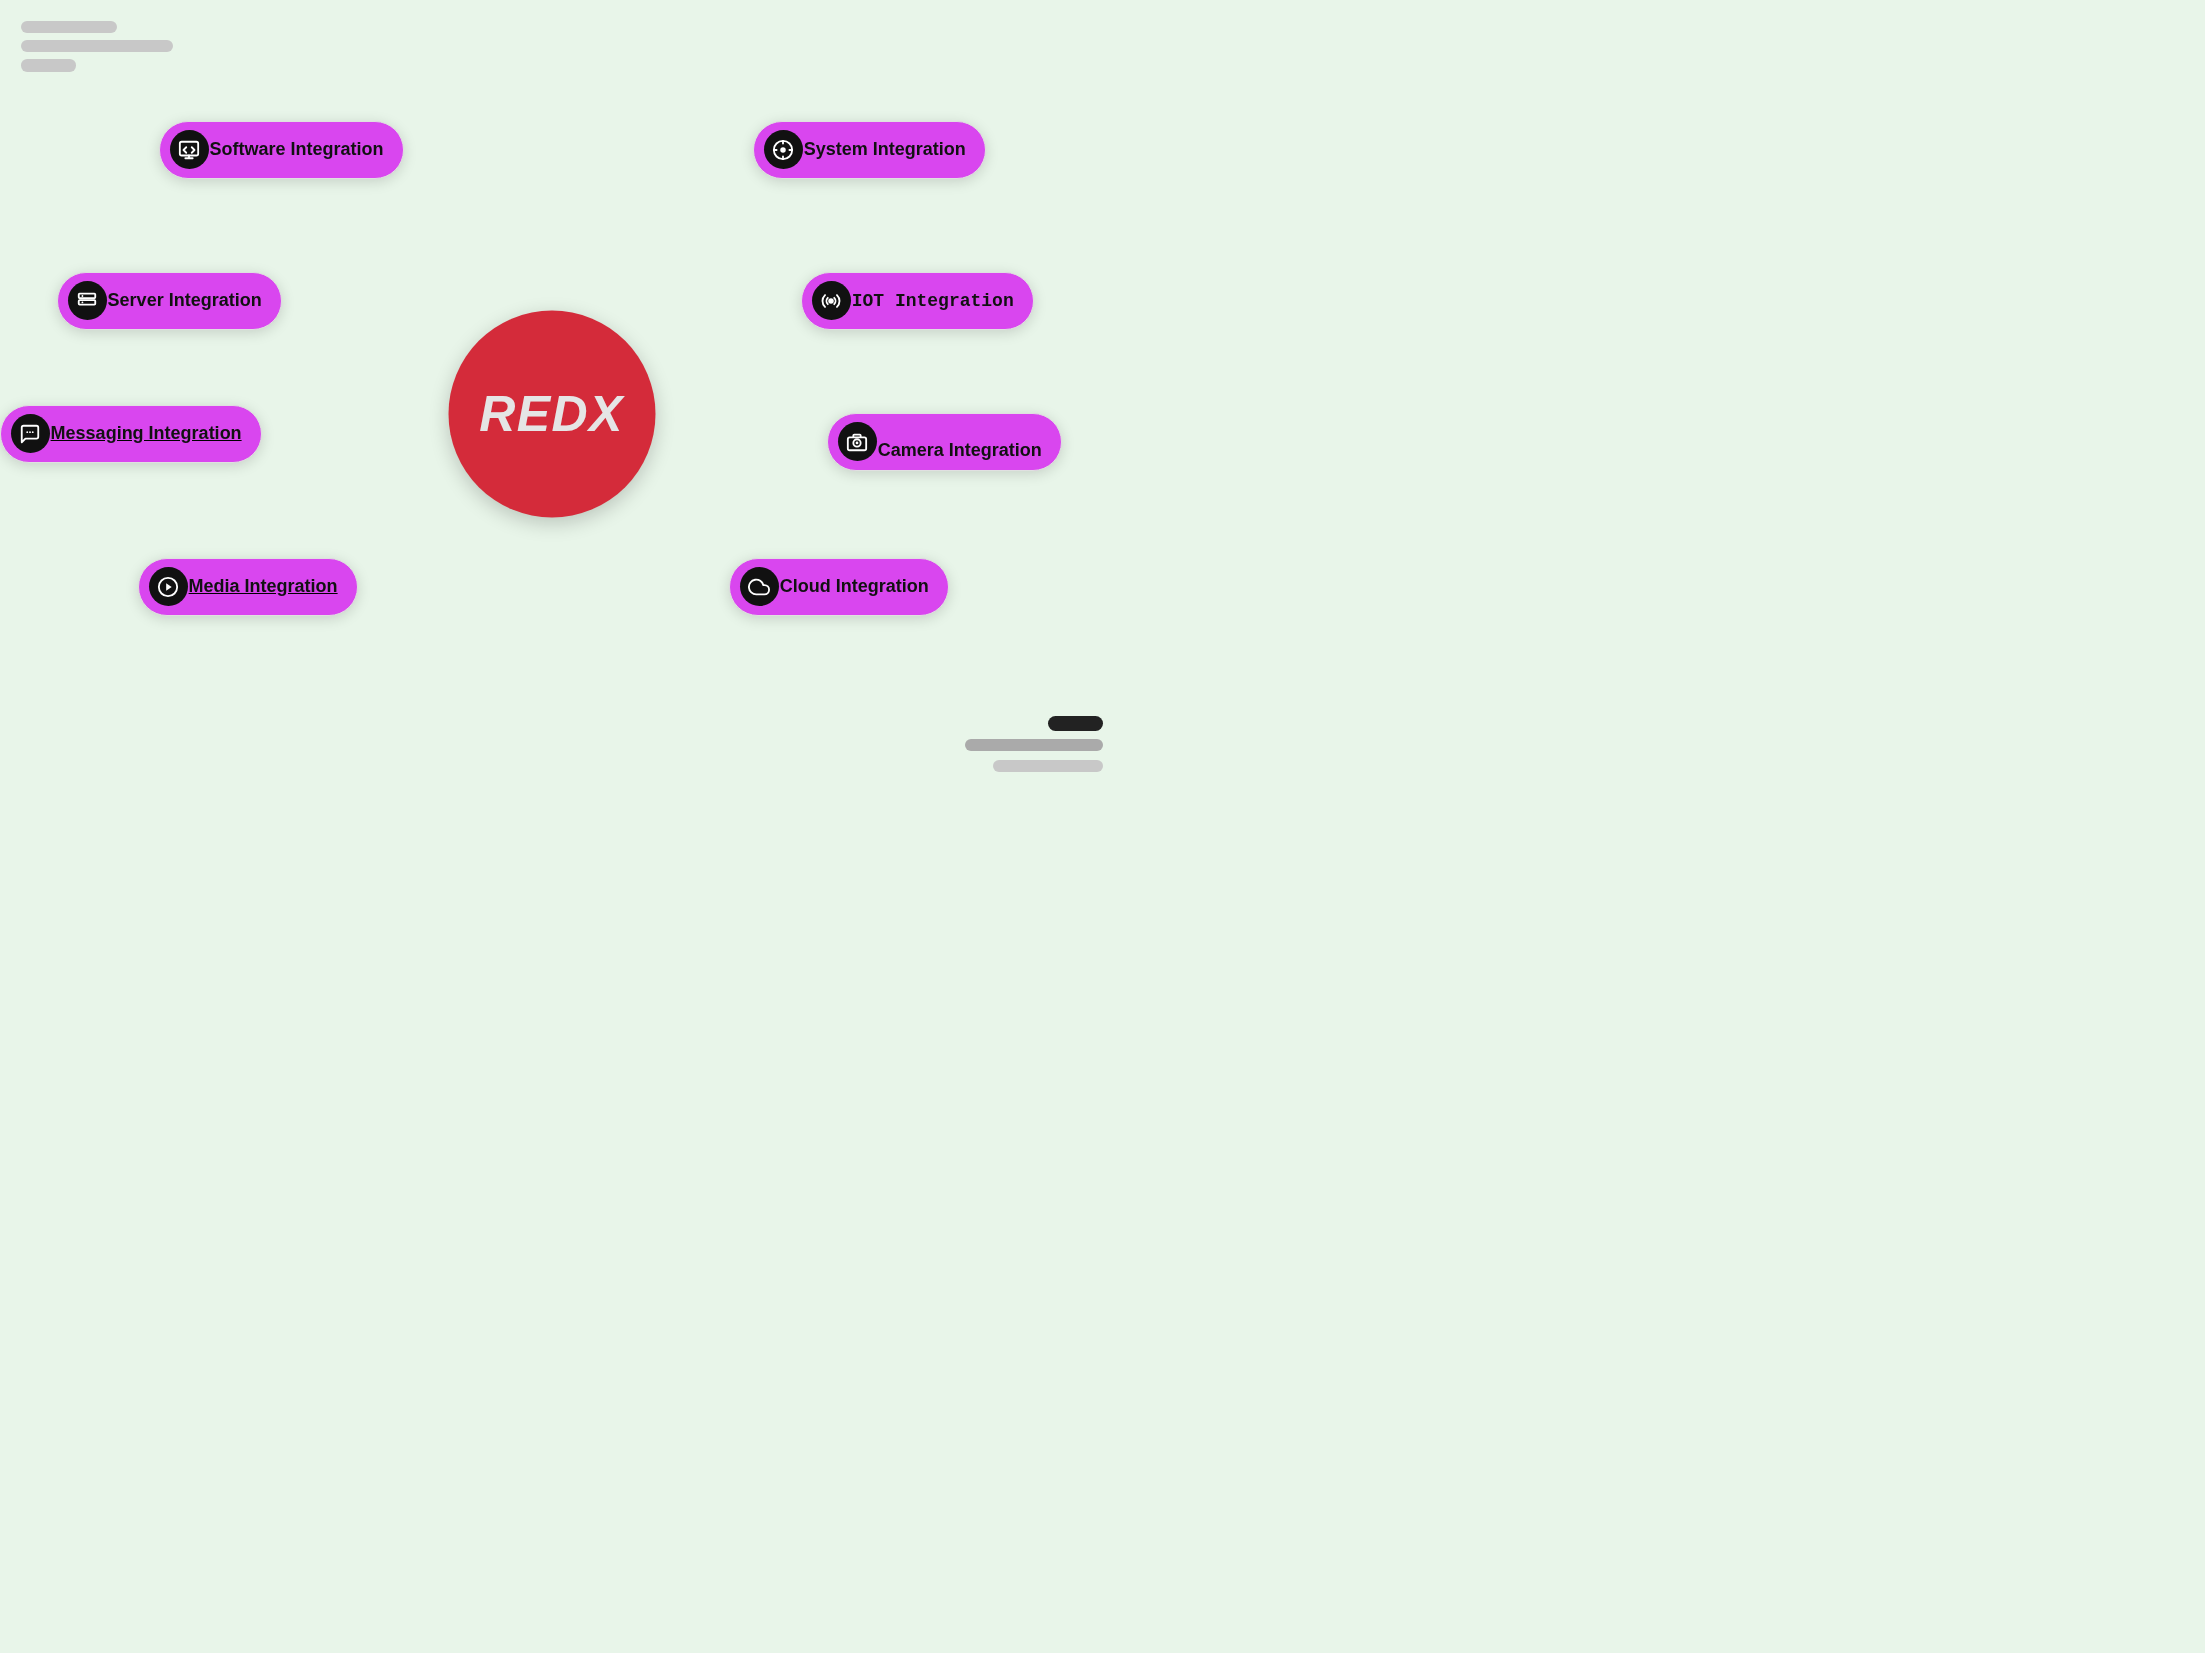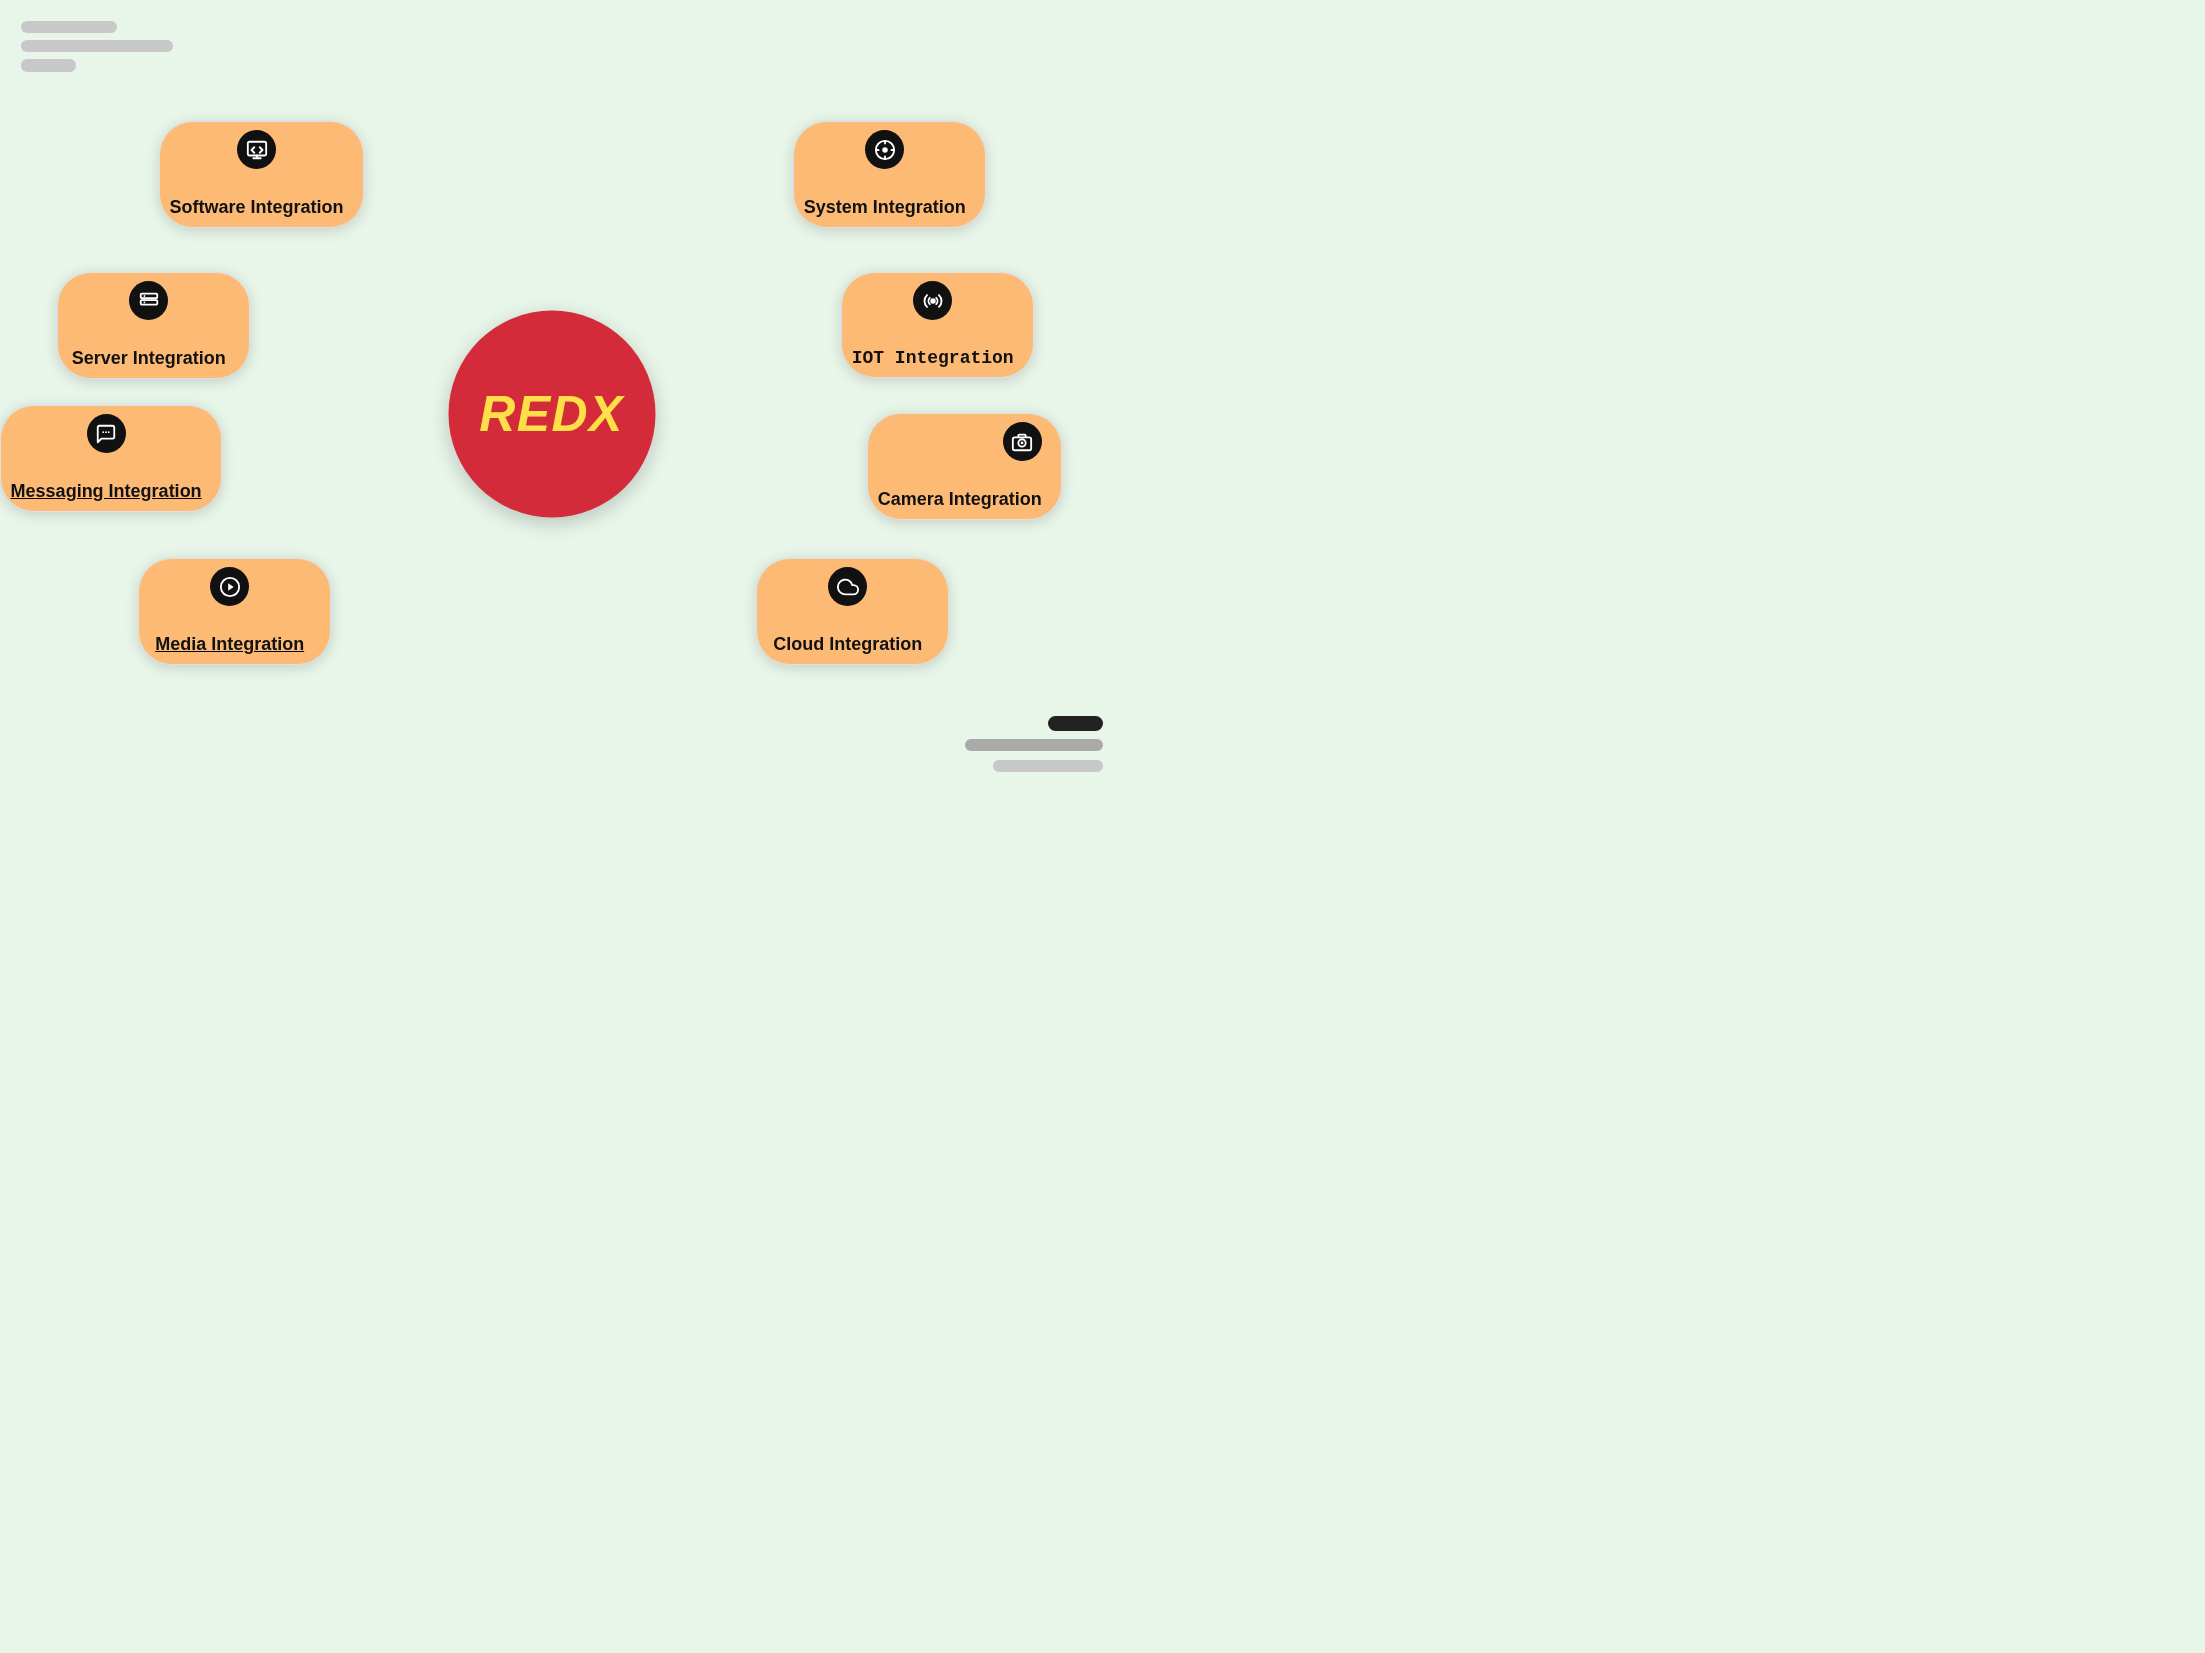--- a/index.html
+++ b/index.html
@@ -59,41 +59,40 @@
       border-radius: 50%;
       background: #d42b3a;
       display: flex;
       align-items: center;
       justify-content: center;
       z-index: 10;
       box-shadow: 0 5.5px 20.7px rgba(0,0,0,0.2);
     }
 
     .redx-logo {
-      color: #fde047;
+      color: #e5e5e5;
       font-size: 50px;
       font-weight: 900;
       letter-spacing: 1.4px;
       font-style: italic;
     }
 
     
     .integration-card {
       position: absolute;
       display: flex;
       align-items: center;
-      gap: 28px;
-      background: #fdba74;
+      gap: 1px;
+      background: #d946ef;
       border-radius: 34px;
       padding: 8.3px 19.3px 8.3px 9.6px;
       box-shadow: 0 2.8px 13.8px rgba(0,0,0,0.15);
       border: 1.4px solid #e0e0e0;
       min-width: 193px;
       z-index: 5;
-      flex-direction: column;
     }
 
     .card-icon {
       width: 39px;
       height: 39px;
       border-radius: 50%;
       background: #111;
       display: flex;
       align-items: center;
       justify-content: center;

